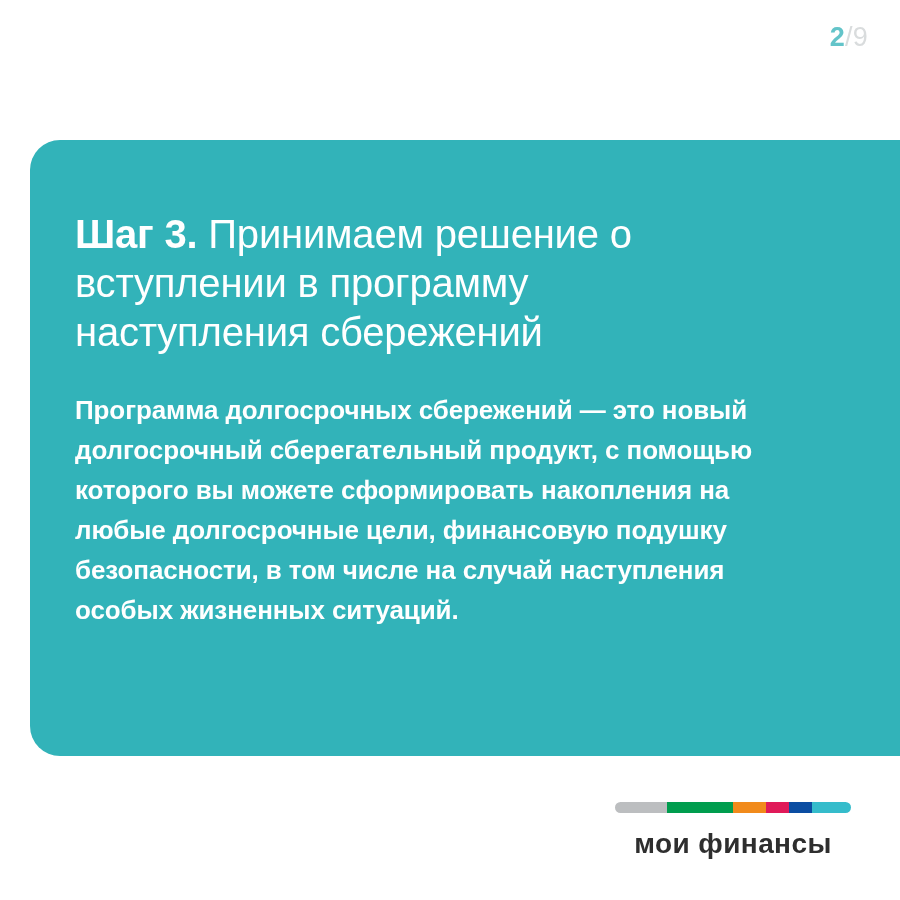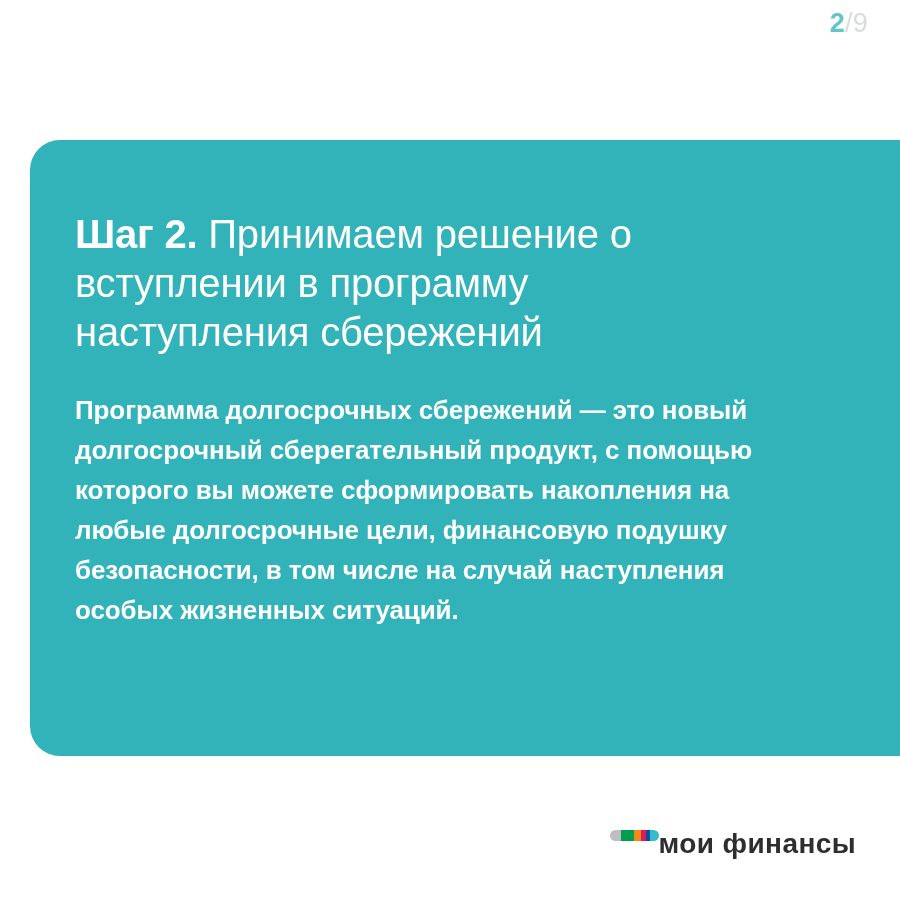--- a/index.html
+++ b/index.html
@@ -20,21 +20,21 @@
     position: relative;
     width: 900px;
     height: 900px;
     background: #ffffff;
     box-sizing: border-box;
   }
 
   
   .page-counter {
     position: absolute;
-    top: 10px;
+    top: 24px;
     right: 32px;
     font-size: 27px;
     font-weight: 700;
     letter-spacing: 0.2px;
     line-height: 1;
     user-select: none;
   }
   .page-counter .current {
     color: #63c4c9;
     font-weight: 700;
@@ -94,21 +94,21 @@
     max-width: 690px;
   }
 
   
   .logo-block {
     position: absolute;
     right: 44px;
     bottom: 42px;
     width: 246px;
     display: flex;
-    flex-direction: row;
+    flex-direction: column;
     align-items: center;
   }
   .logo-bar {
     display: flex;
     width: 236px;
     height: 11px;
     border-radius: 6px;
     overflow: hidden;
   }
   .logo-bar .seg {
@@ -129,21 +129,21 @@
 
 <div class="slide">
 
   <div class="page-counter">
     <span class="current" style="color: rgb(99, 196, 201);">2</span><span class="sep" style="color: rgb(217, 220, 221);">/</span><span class="total" style="color: rgb(217, 220, 221);">9</span>
   </div>
 
   <div class="card" style="background: rgb(50, 179, 185);">
     <div class="card-inner">
 
-      <h1 class="headline"><span class="step-label">Шаг 2.</span><span> Принимаем решение о вступлении в программу наступления сбережений</span></h1>
+      <h1 class="headline"><span class="step-label">Шаг 3.</span><span> Принимаем решение о вступлении в программу наступления сбережений</span></h1>
 
       <p class="body-text">Программа долгосрочных сбережений — это новый долгосрочный сберегательный продукт, с помощью которого вы можете сформировать накопления на любые долгосрочные цели, финансовую подушку безопасности, в том числе на случай наступления особых жизненных ситуаций.</p>
 
     </div>
   </div>
 
   <div class="logo-block">
     <div class="logo-bar">
         <div class="seg" style="background: rgb(188, 190, 192); flex: 25 0 auto;"></div>
         <div class="seg" style="background: rgb(0, 157, 78); flex: 32 0 auto;"></div>

